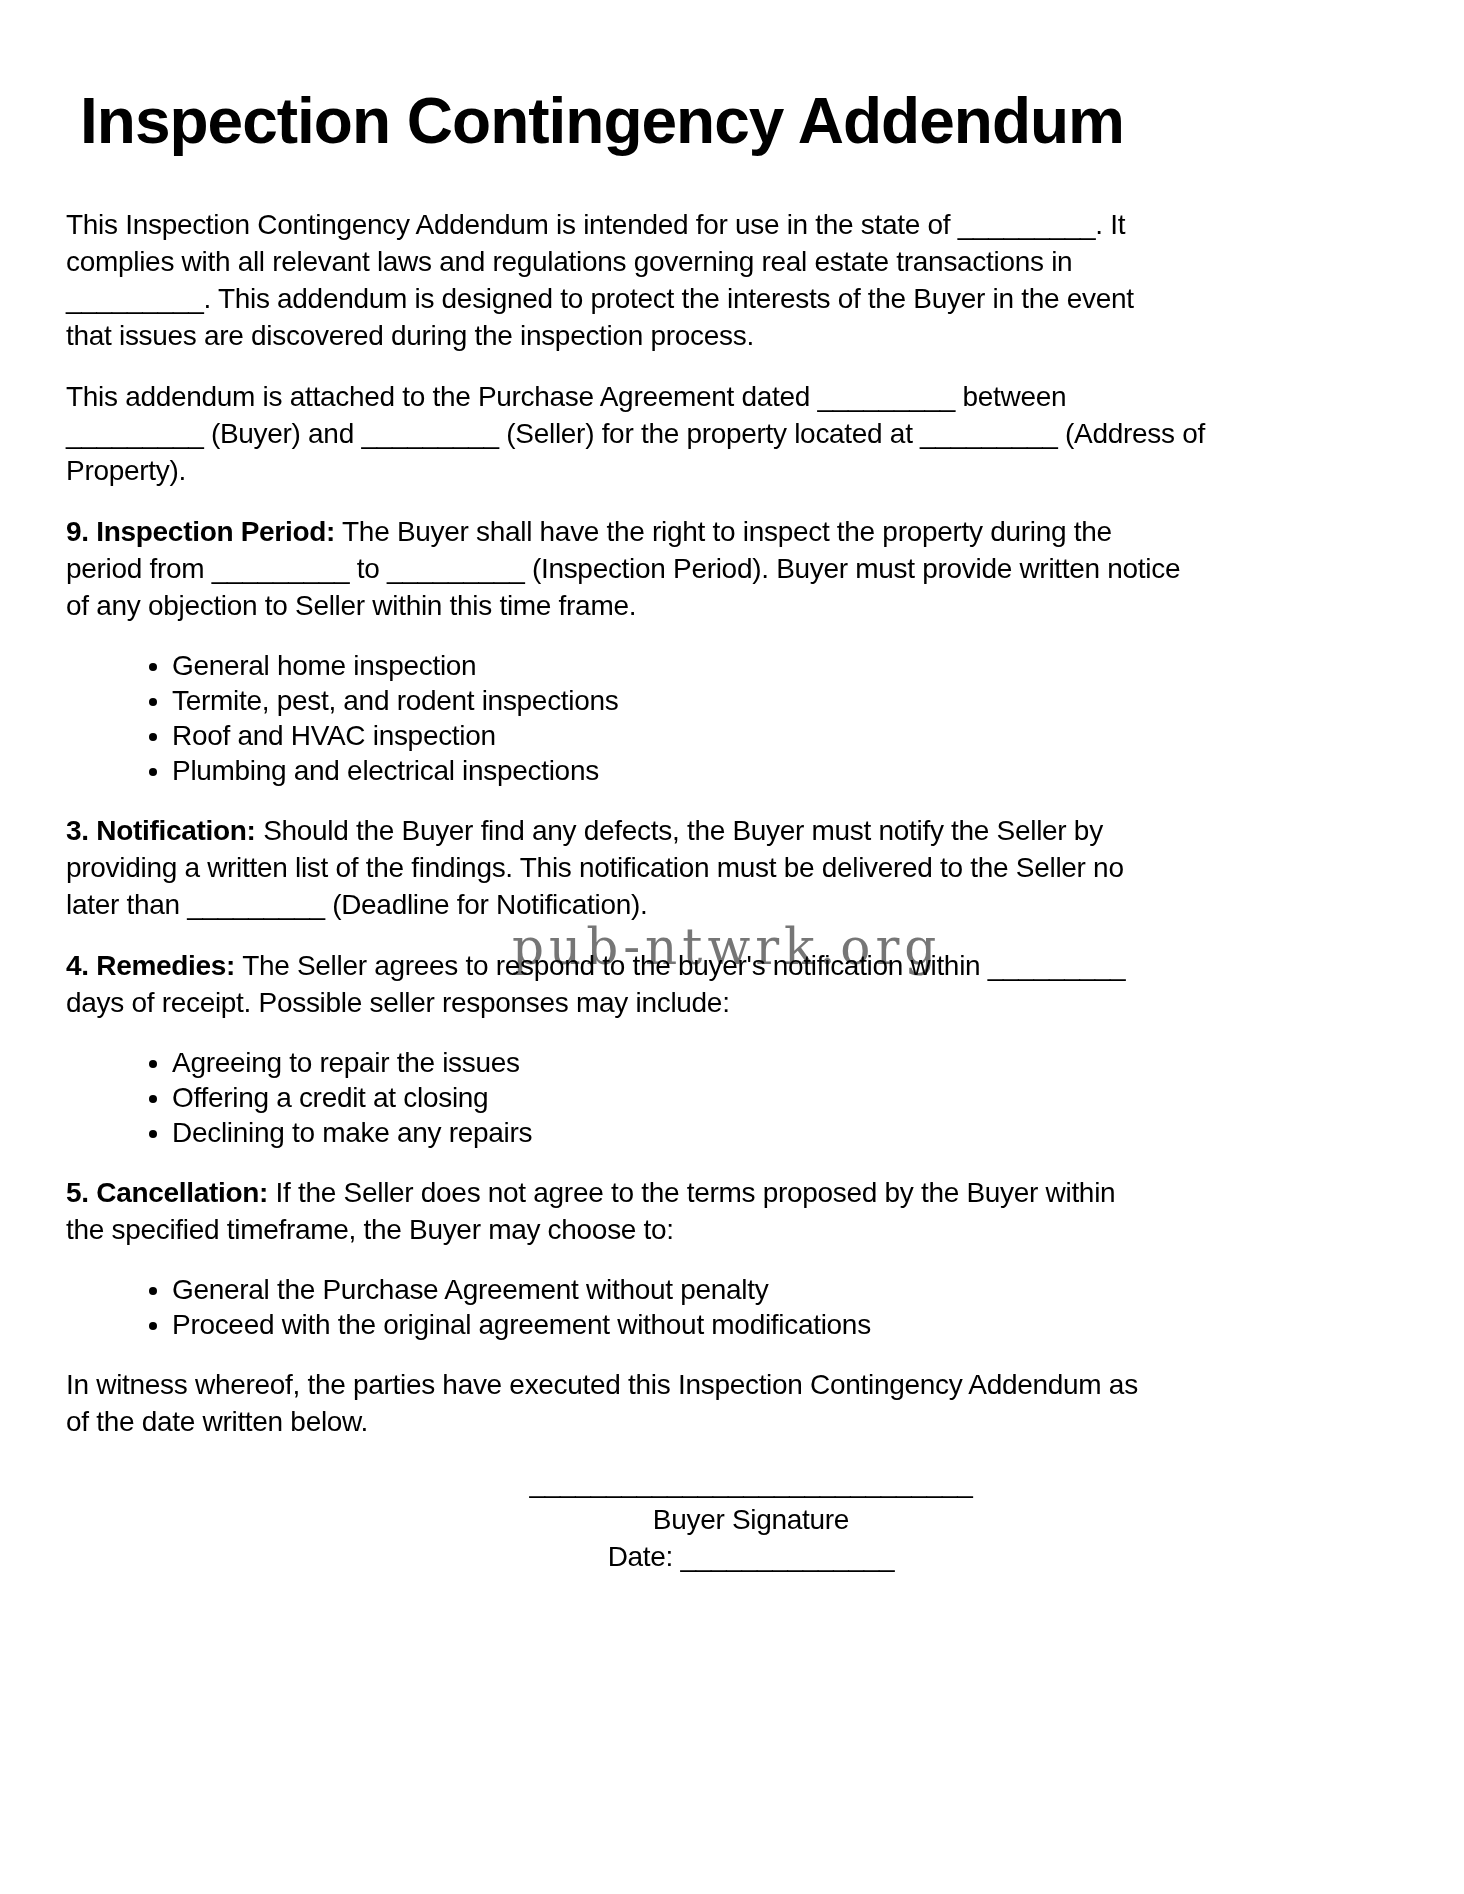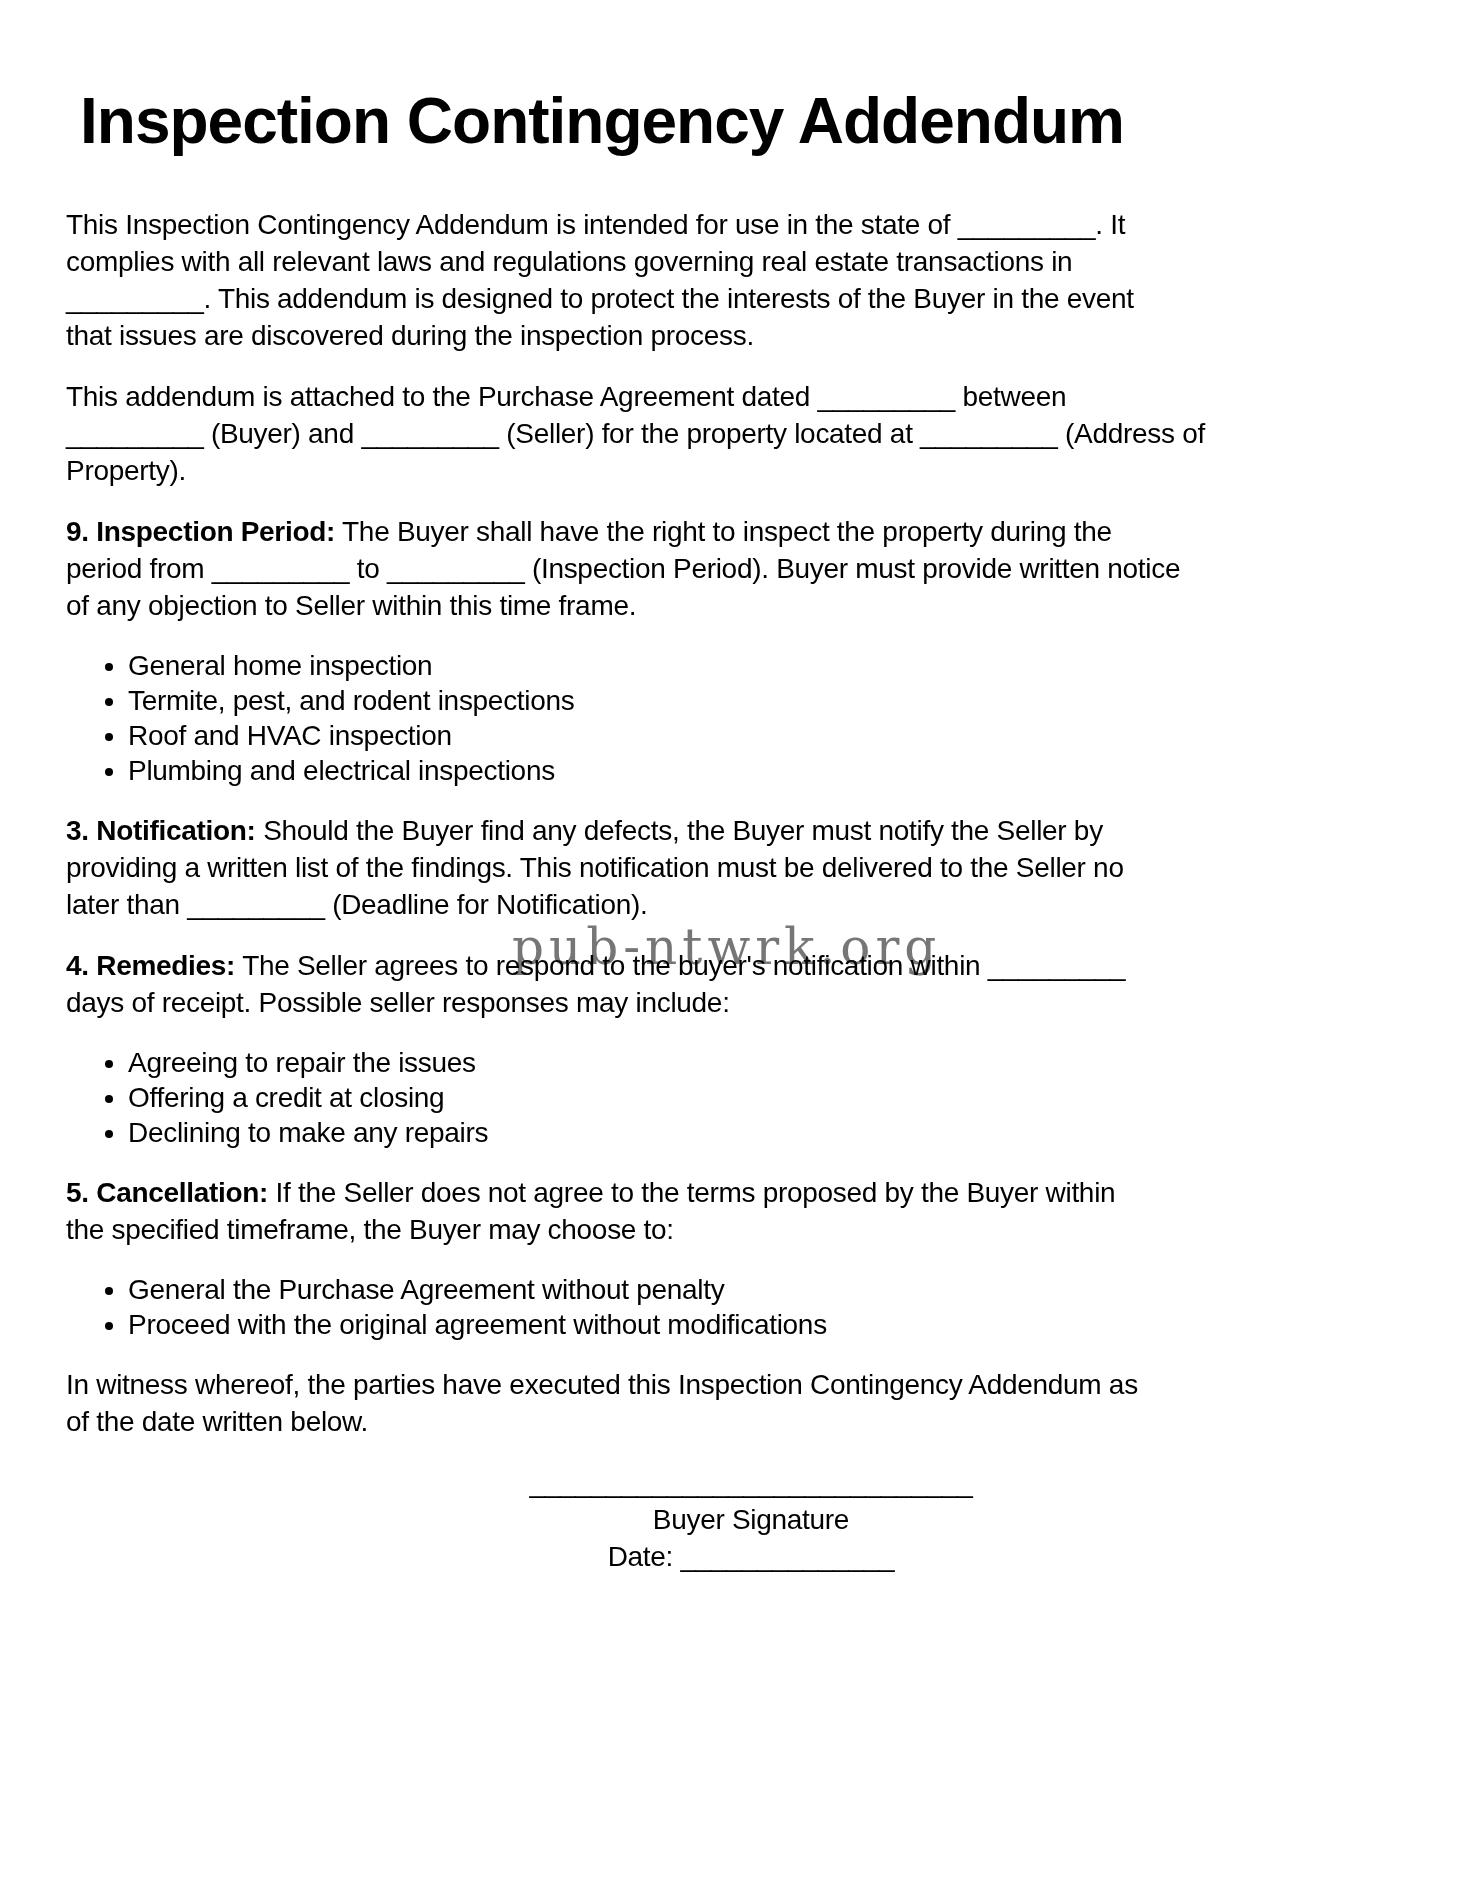--- a/index.html
+++ b/index.html
@@ -52,20 +52,21 @@
   .slabel {
     font-weight: bold;
   }
   ul.blist {
     margin: 0 0 24px 0;
     padding: 0 0 0 62px;
     list-style-type: disc;
   }
   ul.blist li {
     line-height: 35px;
+    margin-left: 44px;
   }
   .sig-block {
     margin: 0;
     text-align: center;
   }
   .sig-block div {
     line-height: 37px;
   }
 </style>
 </head>

